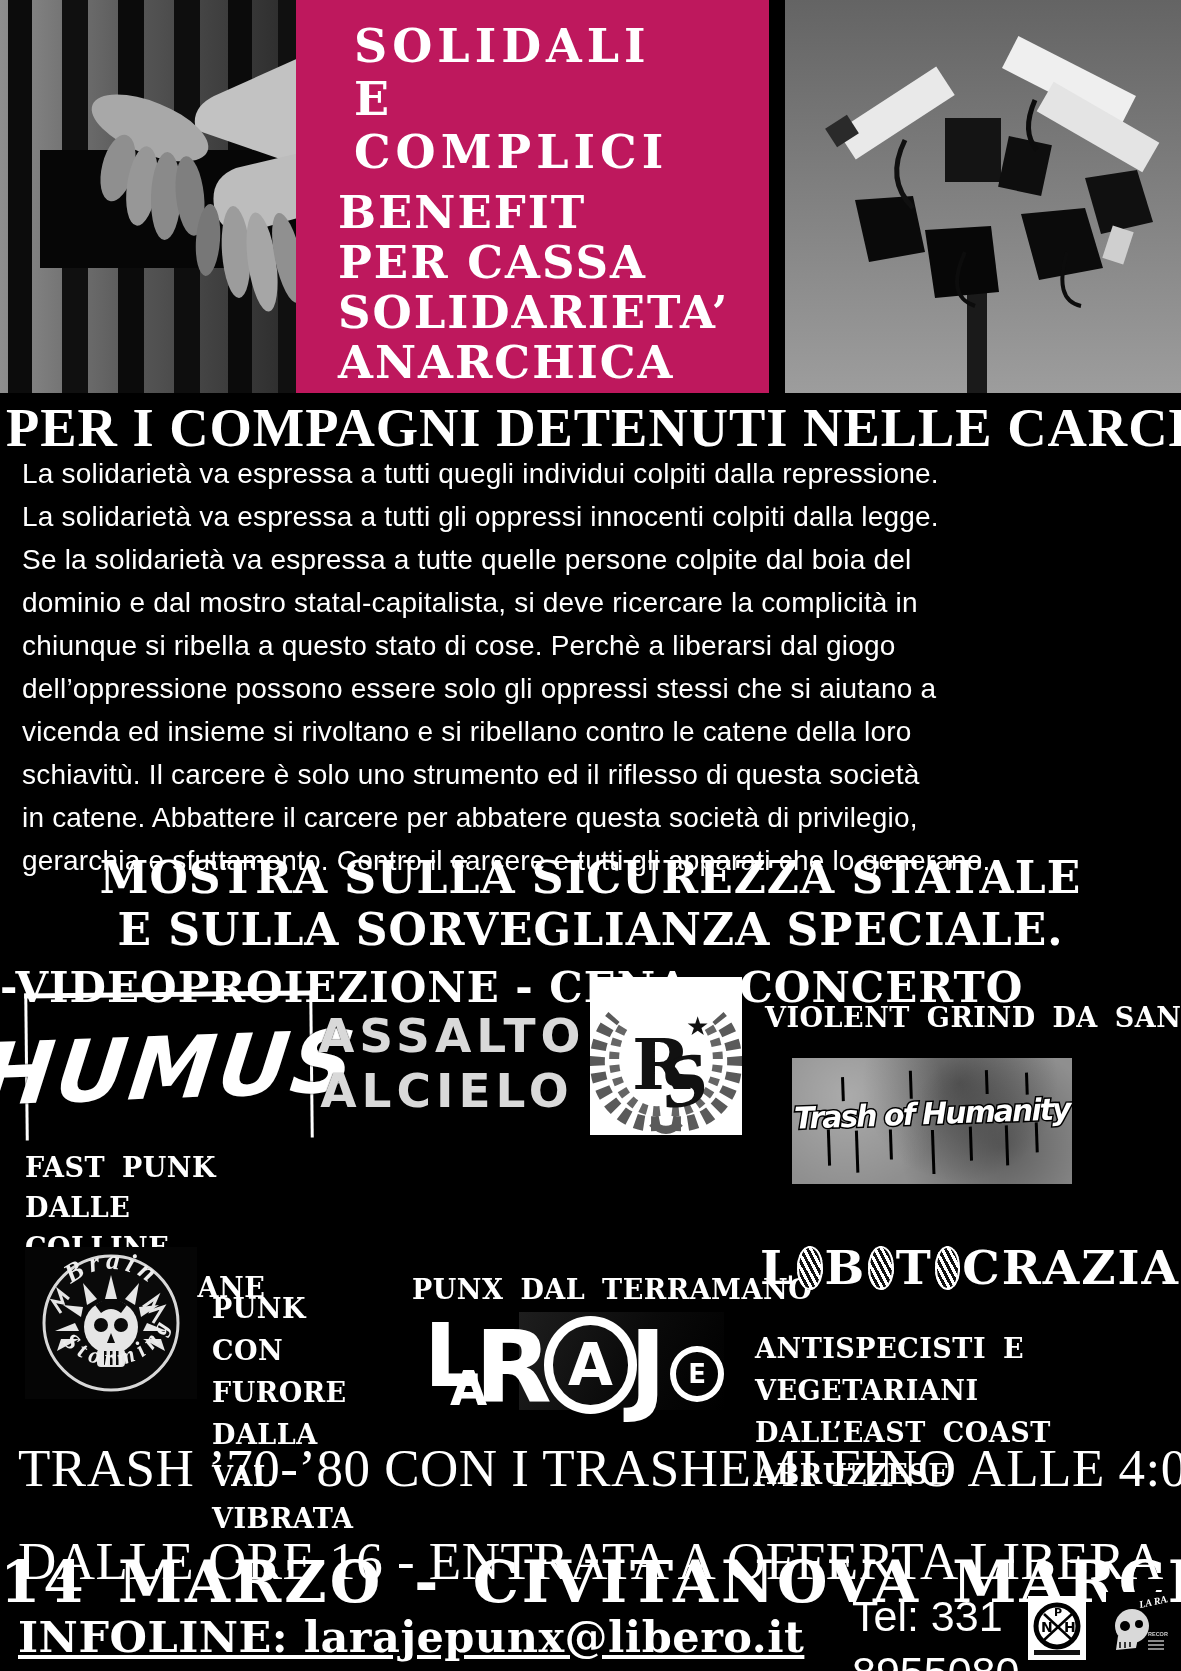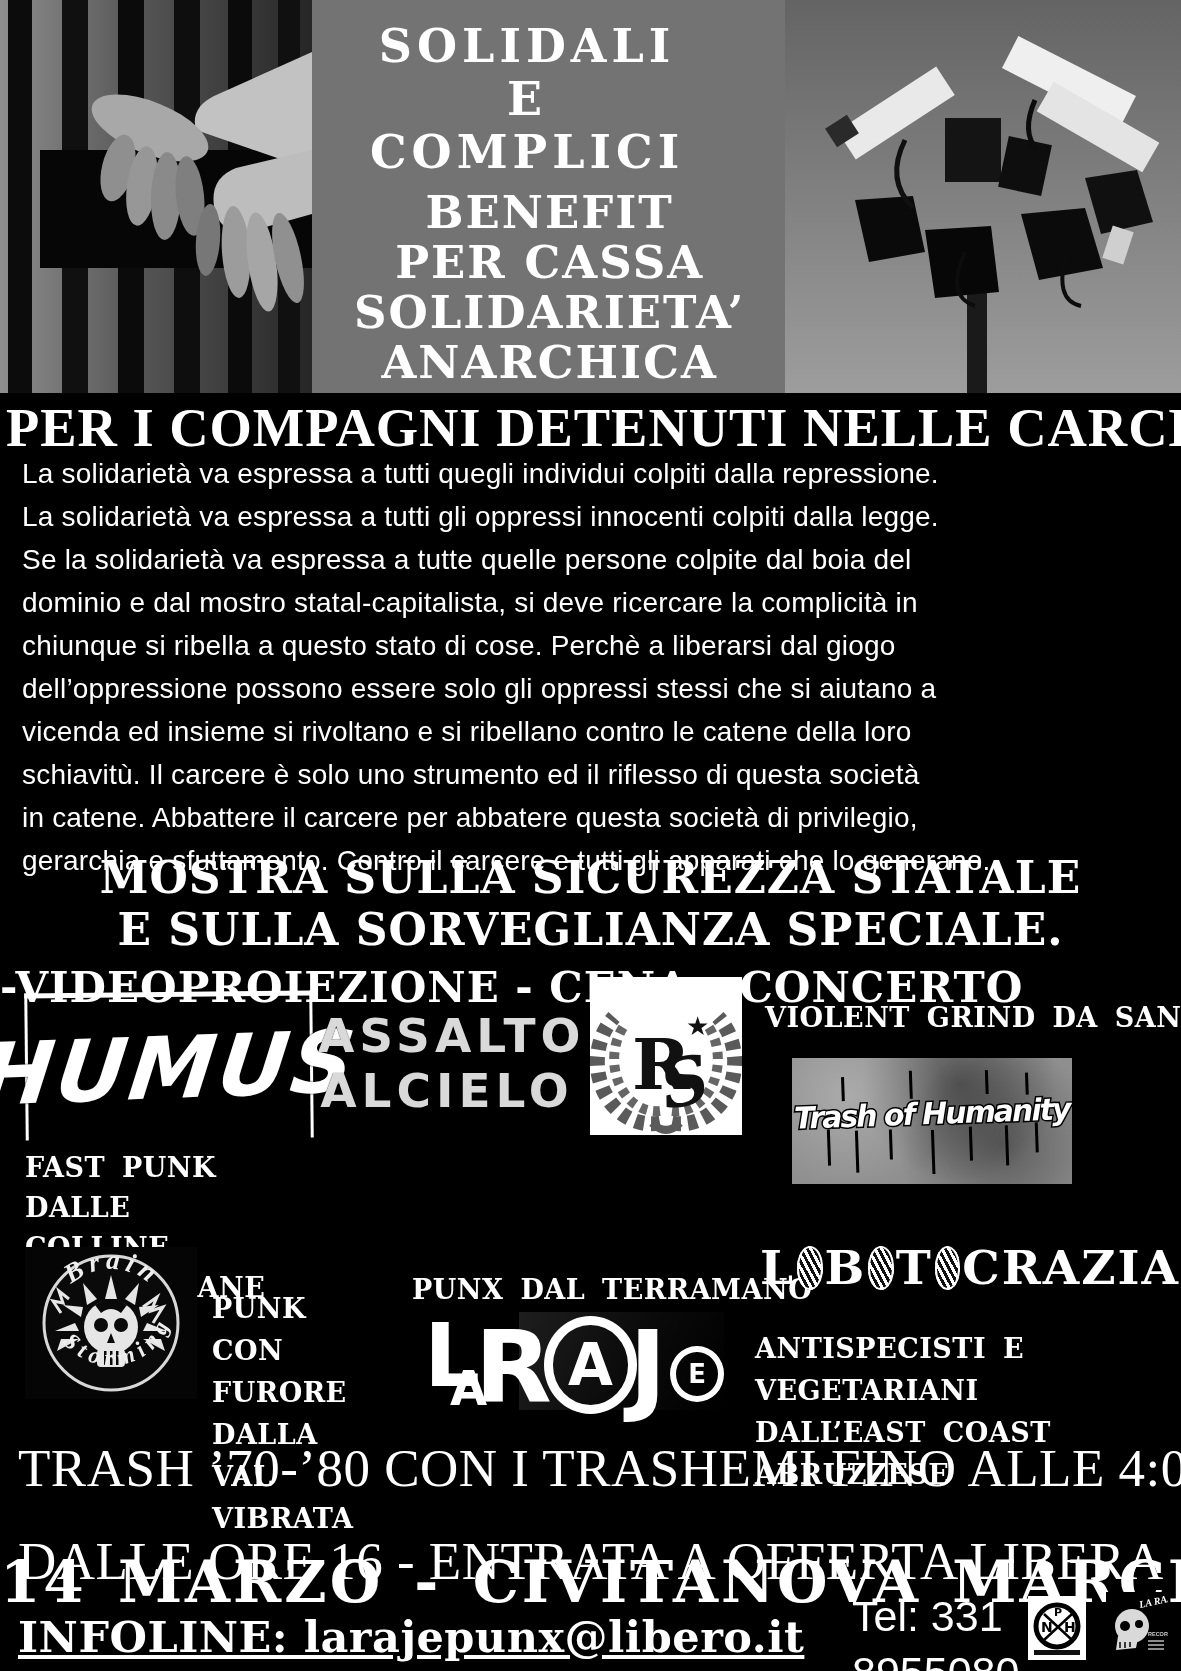--- a/index.html
+++ b/index.html
@@ -91,21 +91,21 @@
         <ellipse cx="190" cy="196" rx="14" ry="40" fill="#7f7f7f" transform="rotate(-6 190 196)"></ellipse>
         <path d="M312,150 L236,168 Q210,178 214,206 Q220,236 248,232 L312,214 Z" fill="#bdbdbd"></path>
         <ellipse cx="236" cy="252" rx="14" ry="46" fill="#9c9c9c" transform="rotate(-4 236 252)"></ellipse>
         <ellipse cx="262" cy="262" rx="14" ry="50" fill="#a6a6a6" transform="rotate(-8 262 262)"></ellipse>
         <ellipse cx="288" cy="258" rx="13" ry="46" fill="#909090" transform="rotate(-12 288 258)"></ellipse>
         <ellipse cx="208" cy="240" rx="12" ry="36" fill="#777" transform="rotate(4 208 240)"></ellipse>
       </g>
     </svg>
   </div>
 
-  <div class="abs" style="left:312px;top:0;width:473px;height:393px;background:#737373;text-align:center;">
+  <div class="abs" style="left:296px;top:0;width:473px;height:393px;background:#be185d;">
     <div class="hdr-title abs" style="left:58px;top:20px;">SOLIDALI
 E
 COMPLICI</div>
     <div class="hdr-sub abs" style="left:42px;top:188px;">BENEFIT
 PER CASSA
 SOLIDARIETA’
 ANARCHICA</div>
   </div>
 
   <div class="abs photo" style="left:785px;top:0;width:396px;height:393px;">

